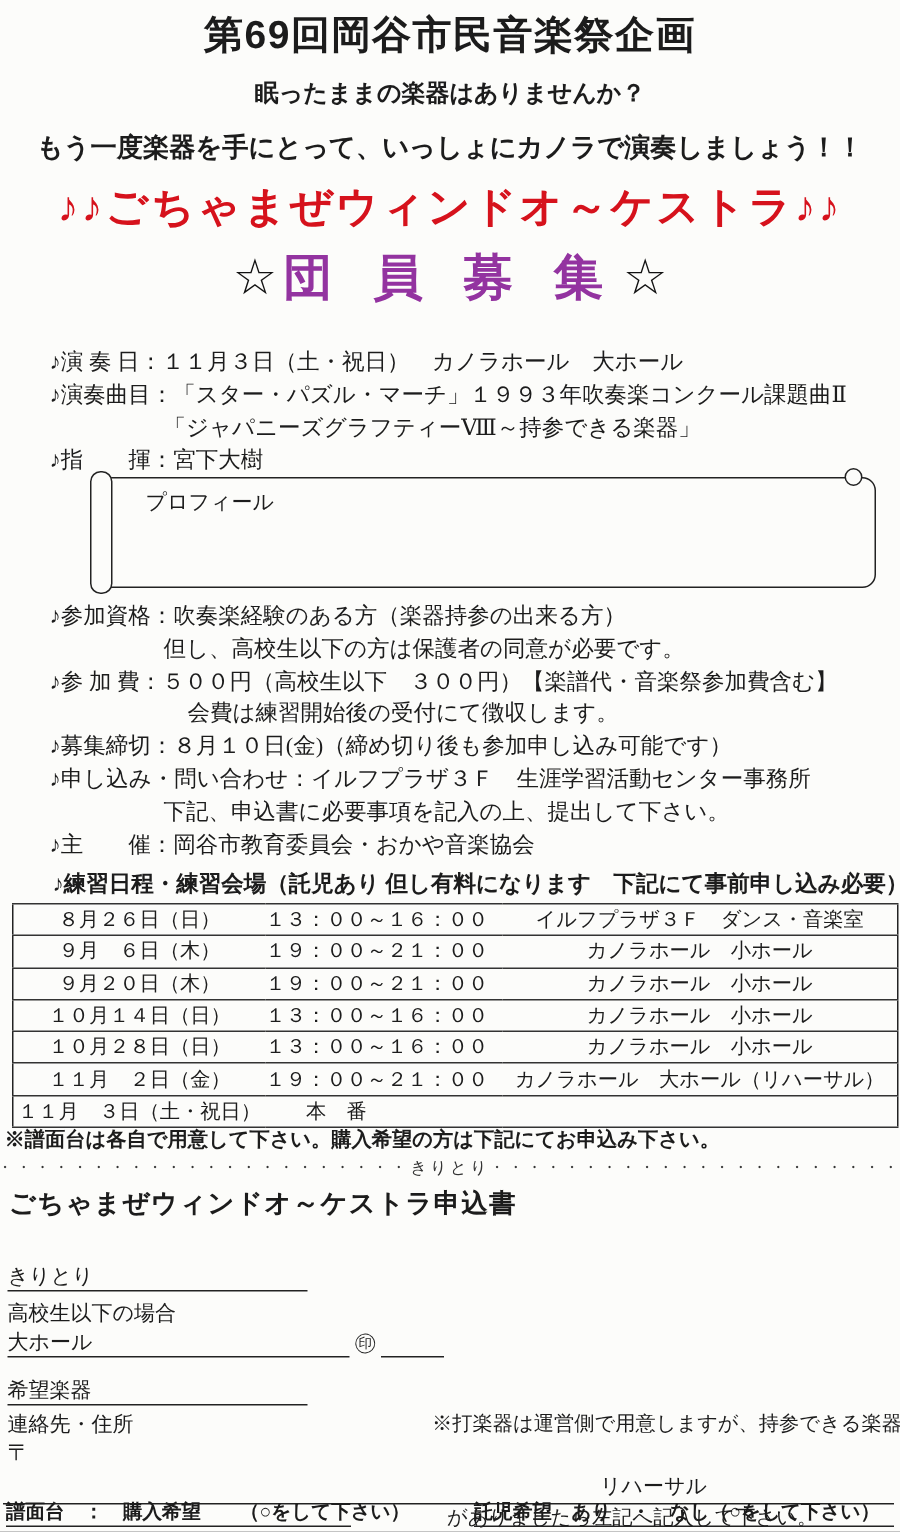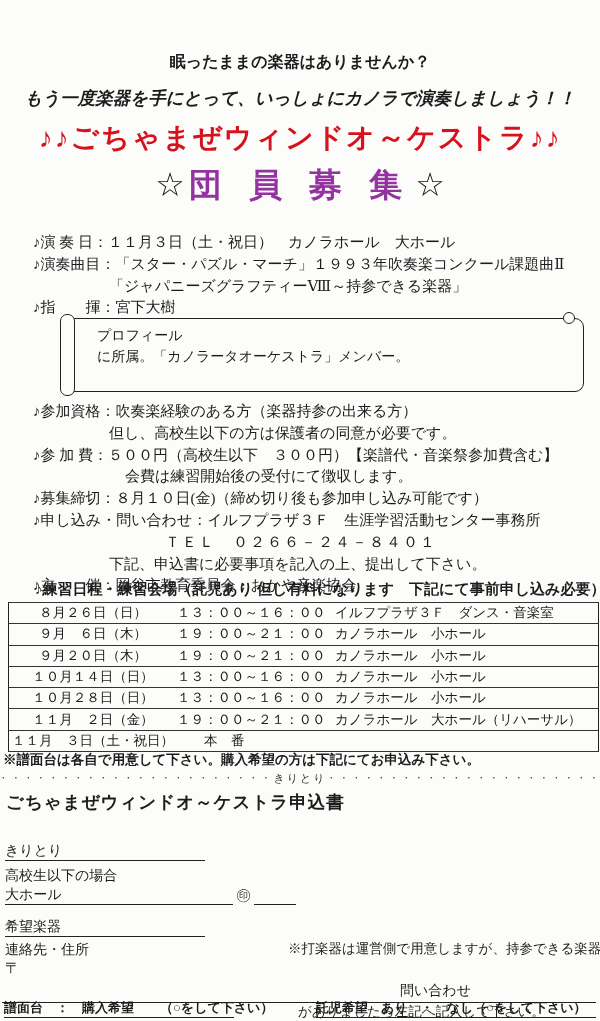--- a/index.html
+++ b/index.html
@@ -6,21 +6,21 @@
   .page{
     position:relative;width:600px;height:1021px;margin:0 auto;
     background:#fcfcfa;color:#1c1c1c;overflow:hidden;
     font-family:"Liberation Serif","DejaVu Serif",serif;
   }
   .abs{position:absolute;}
   .center{left:0;width:100%;text-align:center;}
   .gothic{font-family:"Liberation Sans","DejaVu Sans",sans-serif;}
   .t-main{font-size:26px;font-weight:900;letter-spacing:1px;}
   .t-sub1{font-size:16px;font-weight:800;}
-  .t-sub2{font-size:17.5px;font-weight:800;font-style:italic;}
+  .t-sub2{font-size:17.5px;font-weight:800;}
   .t-red{font-size:28px;font-weight:900;letter-spacing:2px;color:var(--red,#d6121c);}
   .t-recruit{font-size:33px;font-weight:900;}
   .t-recruit .star{color:#111;}
   .t-recruit .txt{color:var(--purple,#9333a0);letter-spacing:9px;margin:0 4px;}
   .lines .line{font-size:15px;line-height:21.8px;white-space:pre;}
   .lines .ind1{padding-left:76px;}
   .lines .ind2{padding-left:92px;}
   .lines .ind3{padding-left:132px;letter-spacing:2px;}
   .profile-box{
     left:66px;top:318px;width:516px;height:72px;
@@ -40,21 +40,21 @@
   table.sched{
     border-collapse:collapse;width:591px;
     border:1.4px solid #222;
   }
   table.sched td{
     border-top:1.2px solid #333;border-bottom:1.2px solid #333;
     font-size:13.5px;padding:0;height:20.3px;white-space:pre;vertical-align:middle;
   }
   td.c-date{width:168px;text-align:center;}
   td.c-time{width:158px;}
-  td.c-place{padding-left:10px;}
+  td.c-place{padding-left:10px;text-align:center;}
   .stand-note{font-size:13.5px;font-weight:700;white-space:pre;}
   .cutline{
     left:0;top:771px;width:600px;display:flex;justify-content:center;align-items:center;
     font-size:9.5px;letter-spacing:3px;color:#333;overflow:hidden;white-space:pre;
   }
   .cutline .lbl{font-size:11px;letter-spacing:2px;flex:0 0 auto;}
   .cutline .dots{flex:0 0 auto;}
   .form-head{font-size:17.5px;font-weight:800;letter-spacing:1px;white-space:pre;}
   .f-label{font-size:14px;white-space:pre;}
   .ul{display:inline-block;border-bottom:1.3px solid #222;vertical-align:bottom;}
@@ -63,20 +63,21 @@
   .perc-note .l2{padding-left:10px;}
   .phone-wrap{left:2px;top:972px;width:594px;height:30px;border-bottom:1.5px solid #222;}
   .phone-wrap .phone-lbl{position:absolute;left:398px;bottom:2px;font-size:14px;}
   .bot-row{font-size:13px;font-weight:600;white-space:pre;}
 </style>
 </head>
 <body>
 
 <div class="page" style="--red: #d6121c; --purple: #9333a0;">
 
+  <div class="abs center gothic t-main" style="top:6px">第69回岡谷市民音楽祭企画</div>
 
   <div class="abs center gothic t-sub1" style="top:52px">眠ったままの楽器はありませんか？</div>
 
   <div class="abs center gothic t-sub2" style="top:86px">もう一度楽器を手にとって、いっしょにカノラで演奏しましょう！！</div>
 
   <div class="abs center gothic t-red" style="top:119px">♪♪ごちゃまぜウィンドオ～ケストラ♪♪</div>
 
   <div class="abs center gothic t-recruit" style="top:163px">
     <span class="star">☆</span><span class="txt">団 員 募 集</span><span class="star">☆</span>
   </div>
@@ -86,32 +87,30 @@
       <div class="line ind0">♪演奏曲目：「スター・パズル・マーチ」１９９３年吹奏楽コンクール課題曲Ⅱ</div>
       <div class="line ind1">「ジャパニーズグラフティーⅧ～持参できる楽器」</div>
       <div class="line ind0">♪指　　揮：宮下大樹</div>
     </div>
 
   <div class="abs profile-box">
     <div class="curl-left"></div>
     <div class="curl-right"></div>
     <div id="profile-lines" class="profile-text">
         <div class="line ind0">プロフィール</div>
-        <div class="line ind0">に所属。「カノラータオーケストラ」メンバー。</div>
       </div>
   </div>
 
   <div id="info2" class="abs lines" style="left:33px;top:401px">
       <div class="line ind0">♪参加資格：吹奏楽経験のある方（楽器持参の出来る方）</div>
       <div class="line ind1">但し、高校生以下の方は保護者の同意が必要です。</div>
       <div class="line ind0">♪参 加 費：５００円（高校生以下　３００円）【楽譜代・音楽祭参加費含む】</div>
       <div class="line ind2">会費は練習開始後の受付にて徴収します。</div>
       <div class="line ind0">♪募集締切：８月１０日(金)（締め切り後も参加申し込み可能です）</div>
       <div class="line ind0">♪申し込み・問い合わせ：イルフプラザ３Ｆ　生涯学習活動センター事務所</div>
-      <div class="line ind3">ＴＥＬ　０２６６－２４－８４０１</div>
       <div class="line ind1">下記、申込書に必要事項を記入の上、提出して下さい。</div>
       <div class="line ind0">♪主　　催：岡谷市教育委員会・おかや音楽協会</div>
     </div>
 
   <div class="abs sched-head" style="left:35px;top:580px">♪練習日程・練習会場（託児あり 但し有料になります　下記にて事前申し込み必要）</div>
 
   <table class="sched abs" style="left:8px;top:602px">
     <tbody id="sched-body">
         <tr>
           <td class="c-date">８月２６日（日）</td>
@@ -176,21 +175,21 @@
 
   <div class="abs" style="left:5px;top:918px">
     <span class="ul f-label" style="width:200px;">希望楽器</span>
   </div>
 
   <div class="abs f-label" style="left:5px;top:941px">連絡先・住所</div>
 
   <div class="abs f-label" style="left:5px;top:959px;font-size:15px;">〒</div>
 
   <div class="abs phone-wrap">
-    <span class="phone-lbl">問い合わせ</span>
+    <span class="phone-lbl">リハーサル</span>
   </div>
 
   <div class="abs" style="left:4px;top:999px">
     <span class="ul bot-row" style="width:230px;">譜面台　：　購入希望　　（○をして下さい）</span>
   </div>
 
   <div class="abs" style="left:316px;top:999px">
     <span class="ul bot-row" style="width:280px;">託児希望　あり　・　なし（○をして下さい）</span>
   </div>
 

